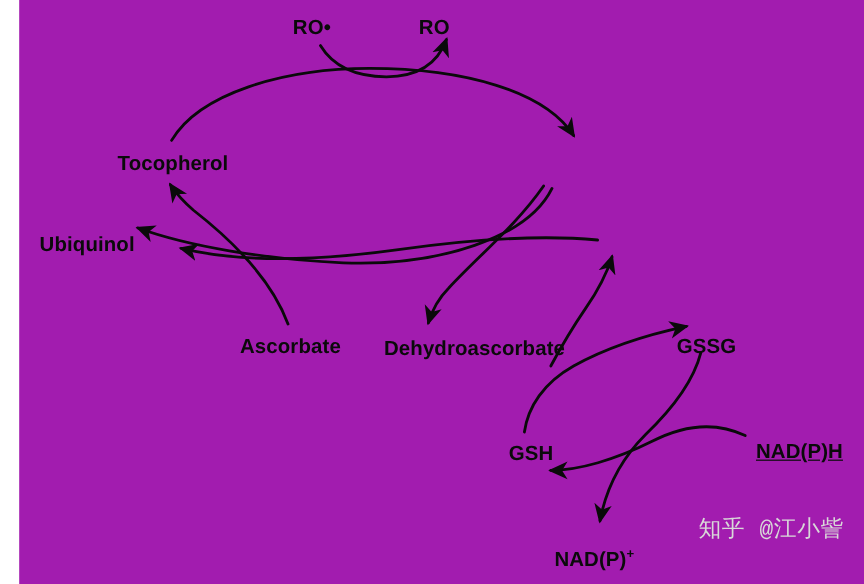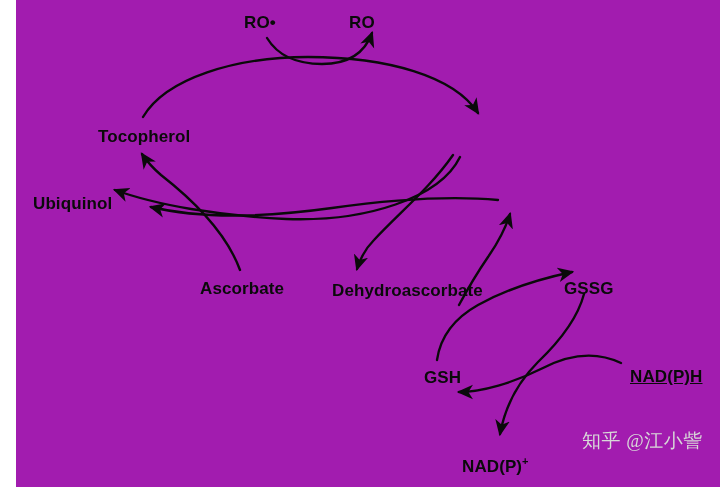--- a/index.html
+++ b/index.html
@@ -43,21 +43,21 @@
   }
   .radical-dot {
     font-size: 17px;
     line-height: 1;
   }
   #watermark {
     position: absolute;
     left: 566px;
     top: 428px;
     color: #d8d8d8;
-    font-family: Liberation Serif, serif;
+    font-family: Liberation Mono, monospace;
     font-size: 19px;
     font-weight: normal;
     white-space: nowrap;
     letter-spacing: 0.5px;
     user-select: none;
   }
 </style>
 </head>
 <body>
 
@@ -109,21 +109,21 @@
 
   <div class="node-label" style="left:17px; top:195px;">
     <span>Ubiquinol</span>
   </div>
 
   <div class="node-label" style="left:184px; top:280px;">
     <span>Ascorbate</span>
   </div>
 
 
-  <div class="node-label" style="left:316px; top:282px;">
+  <div class="node-label" style="left:304px; top:282px;">
     <span>Dehydroascorbate</span>
   </div>
 
   <div class="node-label" style="left:548px; top:280px;">
     <span>GSSG</span>
   </div>
 
   <div class="node-label" style="left:408px; top:369px;">
     <span>GSH</span>
   </div>

